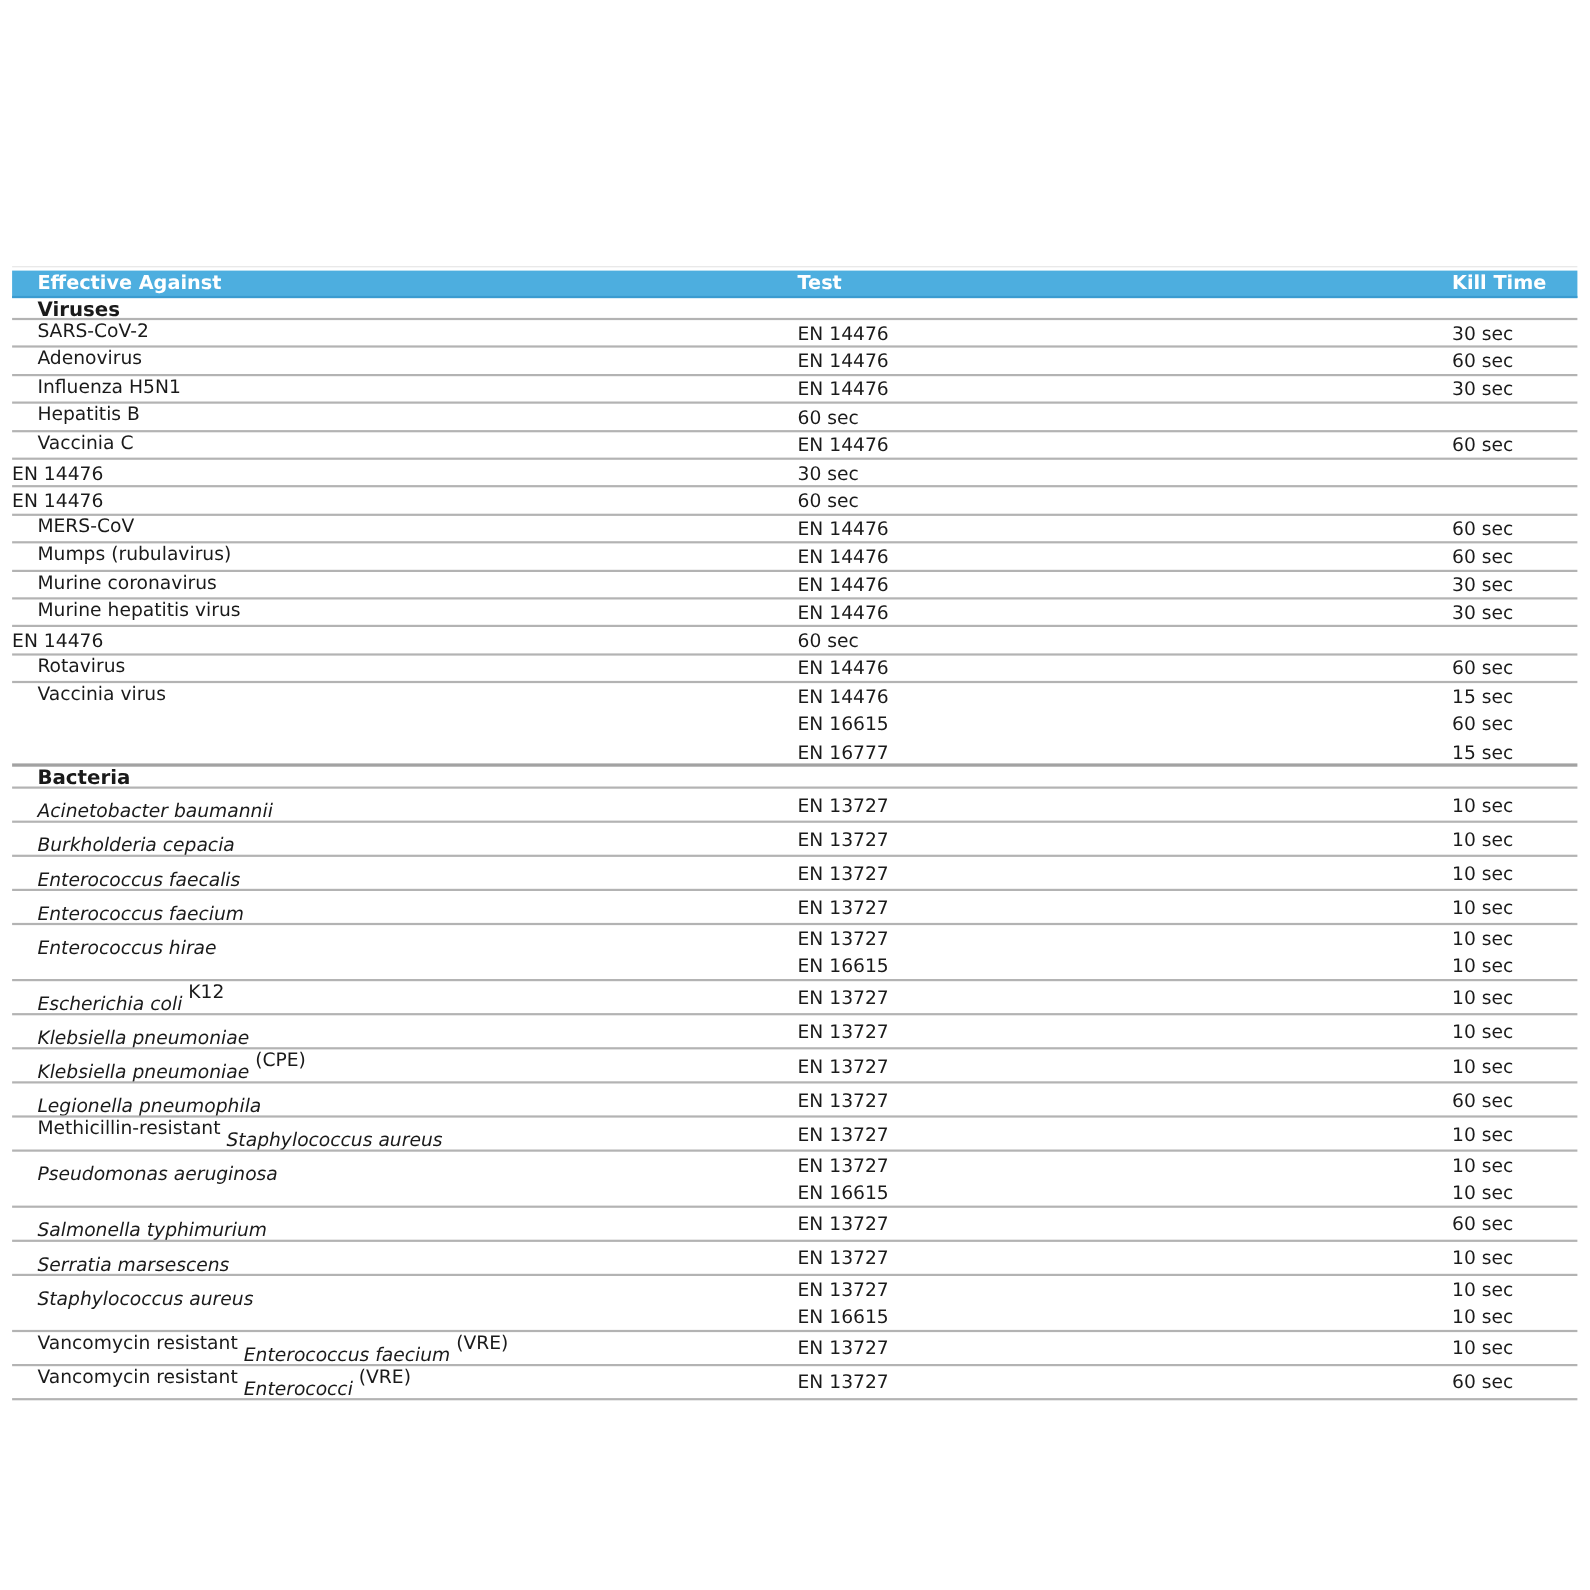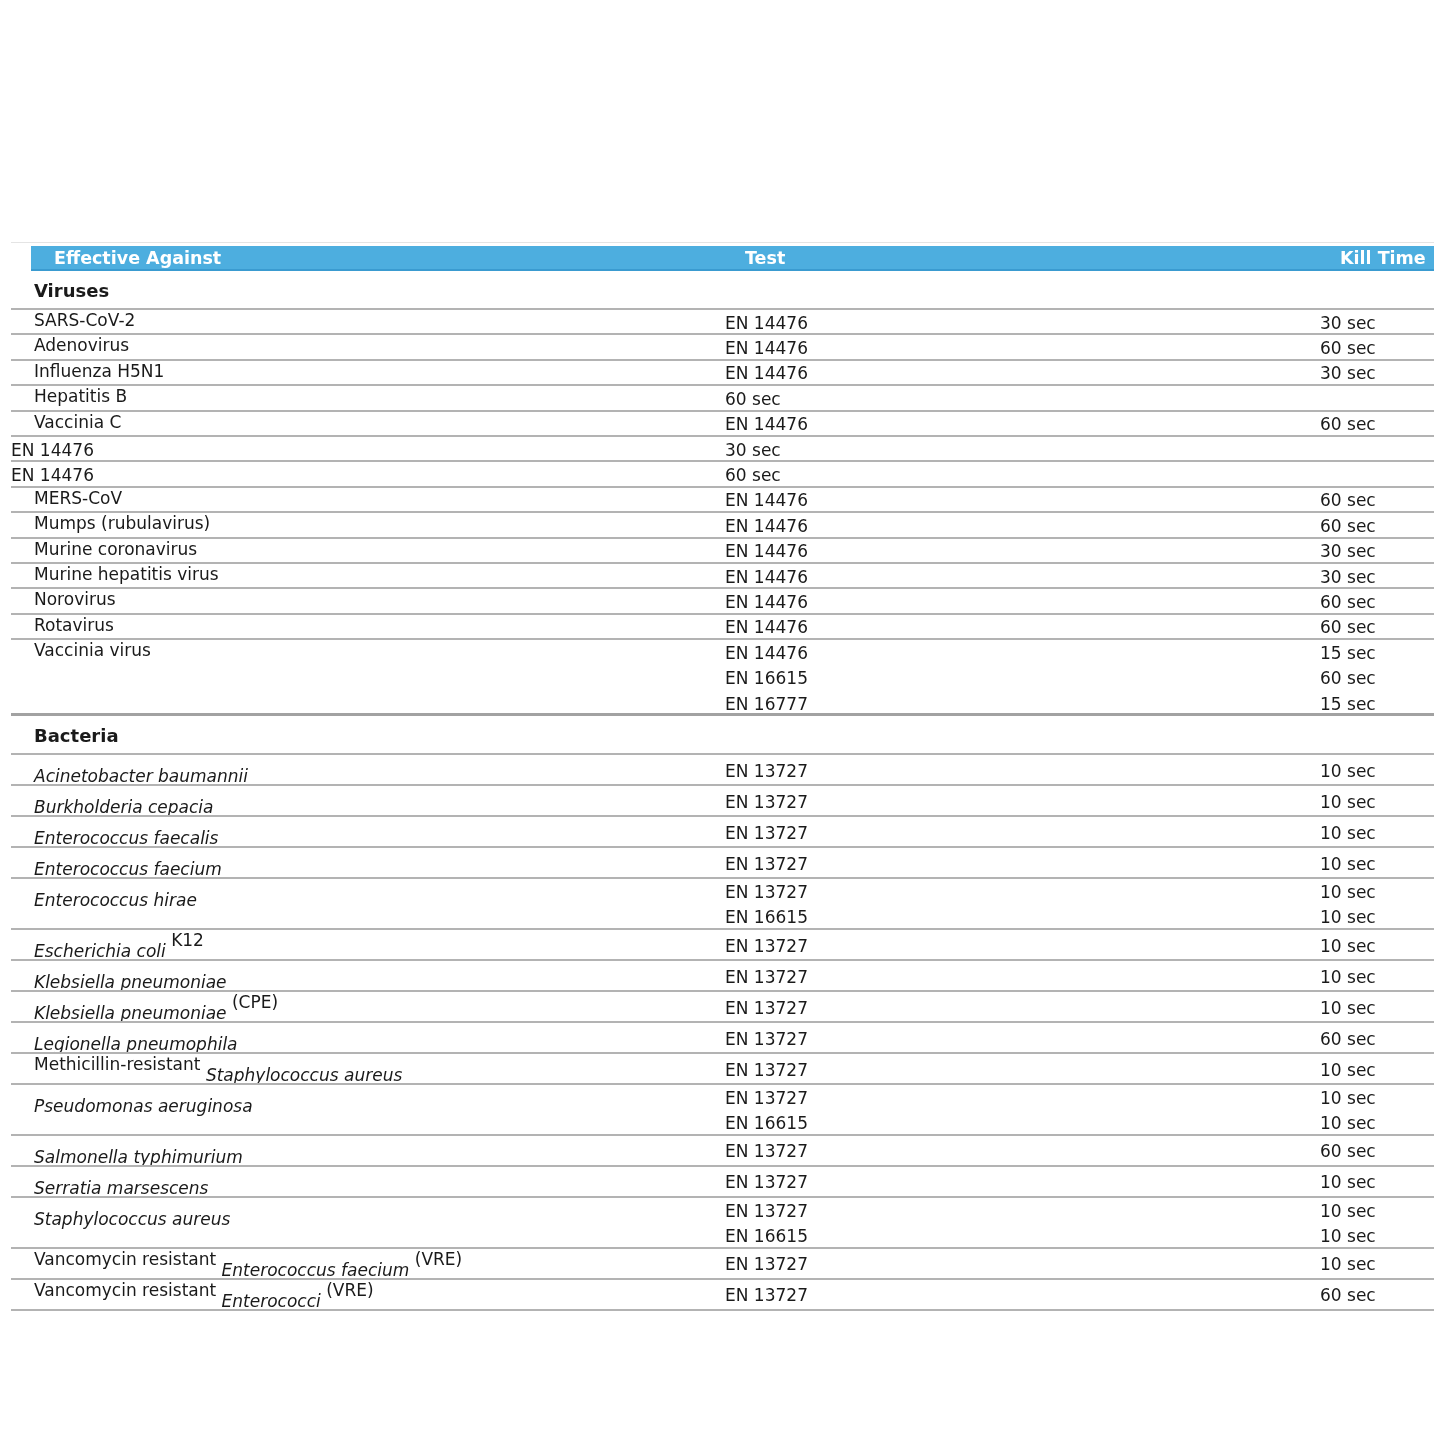--- a/index.html
+++ b/index.html
@@ -25,26 +25,25 @@
   .header-row {
     display: grid;
     grid-template-columns: 714px 595px 1fr;
     background: #4daedf;
     height: 23px;
     align-items: center;
     color: #ffffff;
     font-weight: bold;
     font-size: 17.5px;
     border-bottom: 2px solid #3a9bd0;
-    margin-left: 20px;
   }
   .header-row .hcell.name { padding-left: 23px; }
   .title-row {
     position: relative;
-    height: 39px;
+    height: 20px;
     display: flex;
     align-items: center;
     padding-left: 23px;
     font-weight: bold;
     font-size: 18px;
     box-sizing: border-box;
   }
   .row {
     position: relative;
     display: grid;
@@ -199,23 +198,20 @@
           <span>Murine hepatitis virus</span>
         </div>
         <div class="cell test">
           <div class="line">EN 14476</div>
         </div>
         <div class="cell kill">
           <div class="line">30 sec</div>
         </div>
       </div>
       <div class="row">
-        <div class="cell name">
-          <span>Norovirus</span>
-        </div>
         <div class="cell test">
           <div class="line">EN 14476</div>
         </div>
         <div class="cell kill">
           <div class="line">60 sec</div>
         </div>
       </div>
       <div class="row">
         <div class="cell name">
           <span>Rotavirus</span>

